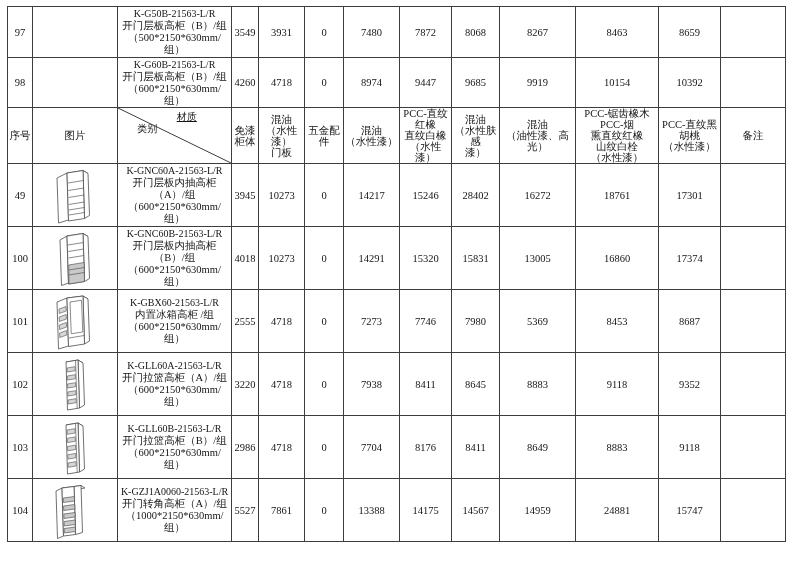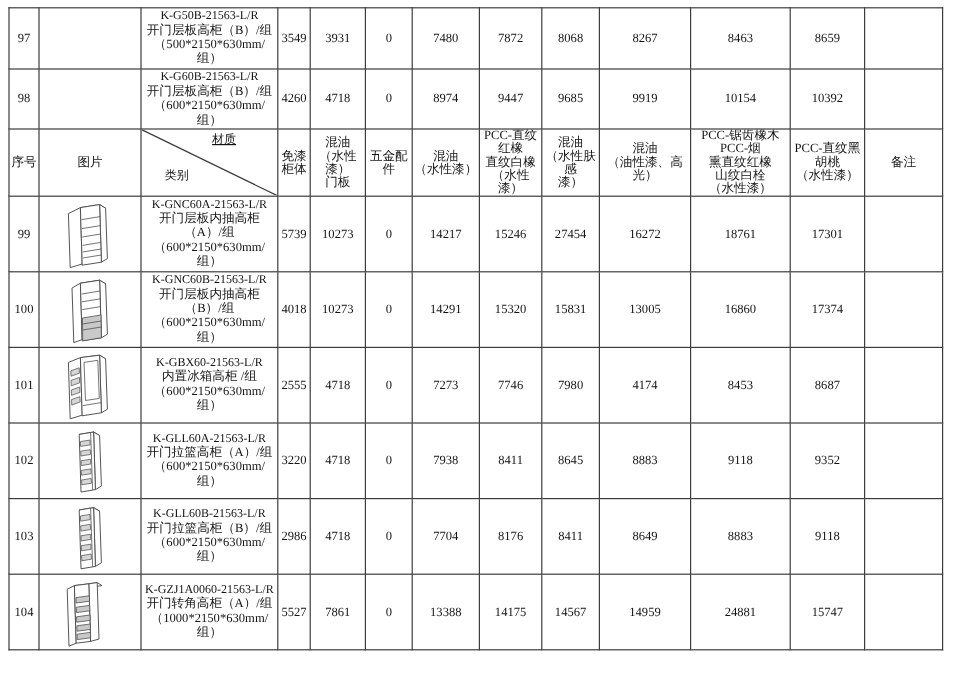--- a/index.html
+++ b/index.html
@@ -13,21 +13,21 @@
   tr.main td{height:62px;}
   td.hc{font-size:10px;line-height:11px;vertical-align:top;padding-top:3px;white-space:pre-line;}
   td.desc{vertical-align:top;padding-top:2px;font-size:10px;line-height:12px;}
   td.desc .model{font-size:10px;}
   td.no{font-size:10.5px;}
   td.num{font-size:10.5px;}
   td.imgc{padding:0;}
   .diagcell{position:relative;}
   .diagcell svg.diag{position:absolute;left:0;top:0;width:100%;height:100%;}
   .diagcell .mat{position:absolute;top:3px;left:52%;font-size:10px;text-decoration:underline;}
-  .diagcell .cat{position:absolute;top:33px;left:17%;font-size:10px;}
+  .diagcell .cat{position:absolute;top:15px;left:17%;font-size:10px;}
   .cab{display:block;margin:2px auto 0;}
   .cab .f{fill:#fff;stroke:#4d4d4d;stroke-width:1.6;stroke-linejoin:round;}
   .cab .l{stroke:#4d4d4d;stroke-width:1.3;fill:none;}
   .cab .s{fill:#d6d6d6;stroke:#4d4d4d;stroke-width:1.2;stroke-linejoin:round;}
   .cab .g{fill:#c9c9c9;stroke:#4d4d4d;stroke-width:1.3;stroke-linejoin:round;}
 </style>
 </head>
 <body>
 
 <div class="page">
@@ -118,46 +118,46 @@
 <td class="hc">PCC-锯齿橡木 PCC-烟
 熏直纹红橡
 山纹白栓
 （水性漆）</td>
 <td class="hc">PCC-直纹黑胡桃
 （水性漆）</td>
 <td class="hc">备注</td>
 </tr>
 
 <tr class="main">
-<td class="no">99</td>
+<td class="no">49</td>
 <td class="imgc">
   <svg class="cab" width="46" height="58" viewBox="0 0 92 116">
     <polygon class="f" points="10,22 30,12 33,106 13,112"></polygon>
     <polygon class="f" points="30,12 62,7 72,13 40,18"></polygon>
     <polygon class="f" points="62,7 72,13 75,97 65,103"></polygon>
     <polygon class="f" points="30,12 62,7 65,103 33,108"></polygon>
     <line class="l" x1="32" y1="32" x2="63" y2="27"></line>
     <line class="l" x1="32.5" y1="47" x2="63.5" y2="42"></line>
     <line class="l" x1="33" y1="61" x2="64" y2="56"></line>
     <line class="l" x1="33.5" y1="75" x2="64.3" y2="70"></line>
     <line class="l" x1="33.8" y1="86" x2="64.6" y2="81"></line>
     <line class="l" x1="34.1" y1="96" x2="64.8" y2="91"></line>
   </svg>
 </td>
 <td class="desc">
   <div class="model">K-GNC60A-21563-L/R</div>
   <div>开门层板内抽高柜（A）/组</div>
   <div>（600*2150*630mm/组）</div>
 </td>
-<td class="num">5739</td>
+<td class="num">3945</td>
 <td class="num">10273</td>
 <td class="num">0</td>
 <td class="num">14217</td>
 <td class="num">15246</td>
-<td class="num">27454</td>
+<td class="num">28402</td>
 <td class="num">16272</td>
 <td class="num">18761</td>
 <td class="num">17301</td>
 <td class="note"></td>
 </tr>
 
 <tr class="main">
 <td class="no">100</td>
 <td class="imgc">
   <svg class="cab" width="46" height="58" viewBox="0 0 92 116">
@@ -210,21 +210,21 @@
   <div class="model">K-GBX60-21563-L/R</div>
   <div>内置冰箱高柜 /组</div>
   <div>（600*2150*630mm/组）</div>
 </td>
 <td class="num">2555</td>
 <td class="num">4718</td>
 <td class="num">0</td>
 <td class="num">7273</td>
 <td class="num">7746</td>
 <td class="num">7980</td>
-<td class="num">4174</td>
+<td class="num">5369</td>
 <td class="num">8453</td>
 <td class="num">8687</td>
 <td class="note"></td>
 </tr>
 
 <tr class="main">
 <td class="no">102</td>
 <td class="imgc">
   <svg class="cab" width="46" height="58" viewBox="0 0 92 116">
     <polygon class="f" points="28,12 52,8 62,14 38,18"></polygon>

